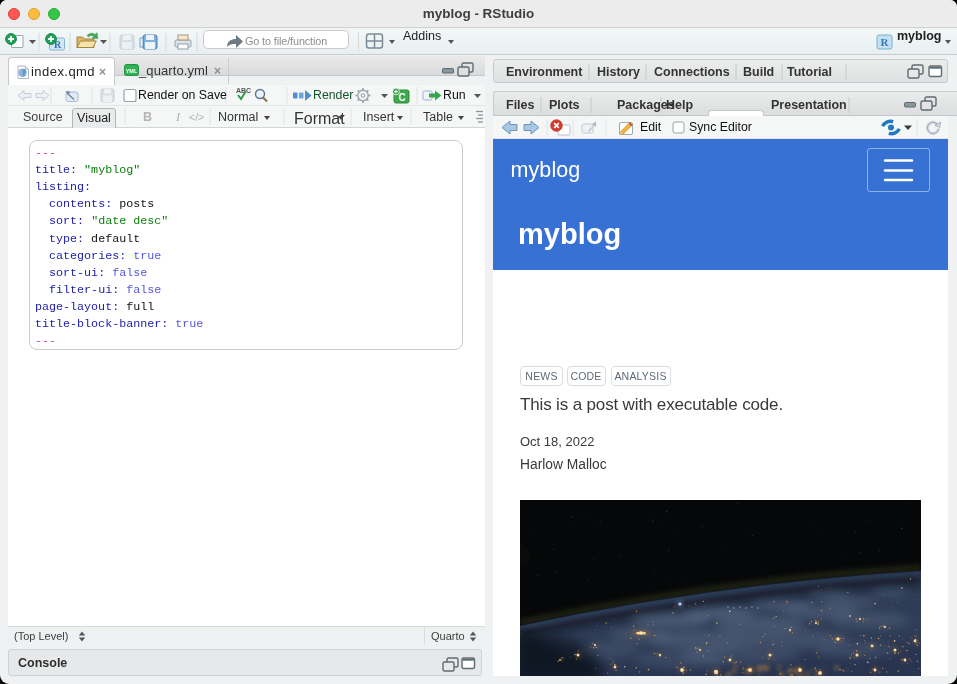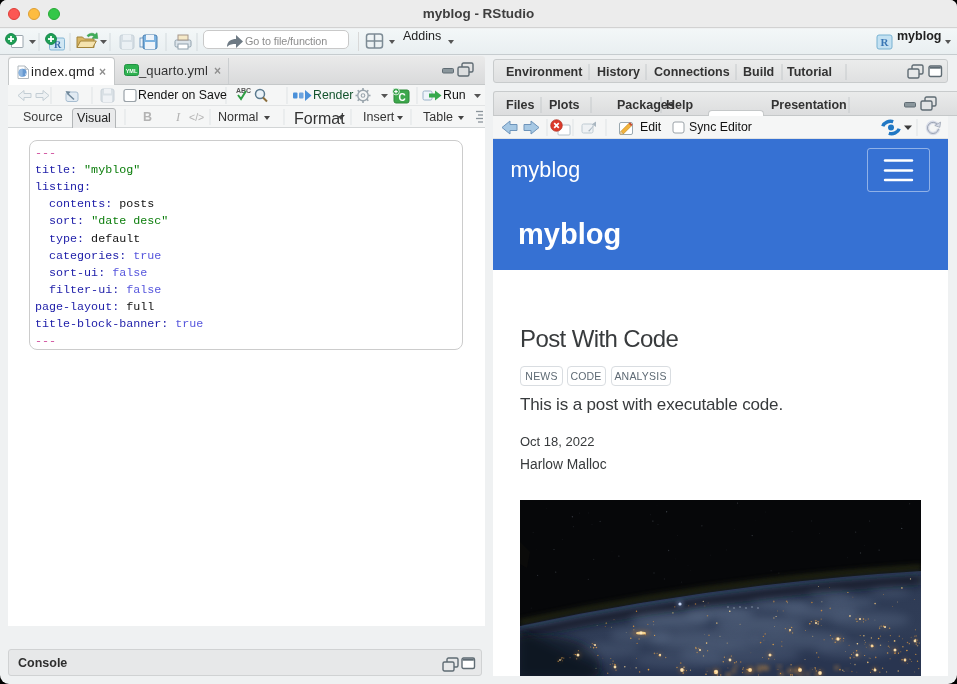--- a/index.html
+++ b/index.html
@@ -13,21 +13,21 @@
 #toolbar{position:absolute;left:0;top:29px;width:957px;height:26px;background:linear-gradient(#f3f7f8,#e9eff1);border-bottom:1px solid #c6cccf;}
 .sep{position:absolute;top:3px;width:1px;height:19px;background:#d8d8d8;}
 .caret{position:absolute;width:0;height:0;border-left:3.5px solid transparent;border-right:3.5px solid transparent;border-top:4px solid #555;}
 #gotobox{position:absolute;left:203px;top:1px;width:146px;height:19px;background:#fff;border:1px solid #c9c9c9;border-radius:5px;}
 #gotobox span{position:absolute;left:41px;top:3.5px;font-size:10.8px;color:#8d8d8d;letter-spacing:-0.1px;}
 .tbtext{position:absolute;top:0;font-size:12.5px;color:#222;}
 .tabtxt{font-weight:bold;color:#333;font-size:12.5px;}
 
 .wico{position:absolute;}
 
-#ltabbar{position:absolute;left:8px;top:56px;width:477px;height:29px;background:linear-gradient(#eaeaea,#d9dadb);border-bottom:1px solid #c5c8c9;border-radius:3px 3px 0 0;}
+#ltabbar{position:absolute;left:8px;top:56px;width:477px;height:20px;background:linear-gradient(#eaeaea,#d9dadb);border-bottom:1px solid #c5c8c9;border-radius:3px 3px 0 0;}
 #ltab1{position:absolute;left:0px;top:1px;width:107px;height:28.5px;background:#fff;border:1px solid #c5c8c9;border-bottom:0;border-radius:4px 4px 0 0;}
 #ltab1 .txt,#ltab2 .txt{position:absolute;top:5.5px;font-size:13px;letter-spacing:0.1px;color:#1f1f1f;}
 .tabx{position:absolute;top:7px;font-size:12px;color:#8f8f8f;font-weight:bold;}
 #ltoolbar1{position:absolute;left:8px;top:85px;width:477px;height:21px;background:#f5f6f6;border-bottom:1px solid #e2e4e5;}
 #ltoolbar2{position:absolute;left:8px;top:106px;width:477px;height:22px;background:#f5f6f6;border-bottom:1px solid #d2d5d6;}
 #editor{position:absolute;left:8px;top:128px;width:477px;height:498px;background:#fff;}
 #codebox{position:absolute;left:21px;top:12px;width:434px;height:210px;border:1px solid #ccc;border-radius:8px;}
 #code{position:absolute;left:27px;top:17.1px;font-family:"Liberation Mono",monospace;font-size:11.7px;line-height:17.1px;white-space:pre;color:#111;}
 .k{color:#1c1ca8;}.s{color:#0b7d0b;}.b{color:#5656dd;}.m{color:#cf4a9b;}
 #lstatus{position:absolute;left:8px;top:626px;width:477px;height:15.5px;background:#eef1f2;border-top:1px solid #d9dcdd;font-size:11px;color:#3d3d3d;}
@@ -270,20 +270,33 @@
   <span class="k">contents:</span> posts
   <span class="k">sort:</span> <span class="s">"date desc"</span>
   <span class="k">type:</span> default
   <span class="k">categories:</span> <span class="b">true</span>
   <span class="k">sort-ui:</span> <span class="b">false</span>
   <span class="k">filter-ui:</span> <span class="b">false</span>
 <span class="k">page-layout:</span> full
 <span class="k">title-block-banner:</span> <span class="b">true</span>
 <span class="m">---</span></div>
   </div>
+  <div id="lstatus">
+    <span class="abs" style="left:6px;top:3px;">(Top Level)</span>
+    <svg class="abs" style="left:70px;top:3.5px;" width="8" height="11">
+        <path d="M4 0.5 l3.2 4 h-6.4 z" fill="#555"></path>
+        <path d="M4 10.5 l3.2 -4 h-6.4 z" fill="#555"></path>
+      </svg>
+    <div class="abs" style="left:416px;top:0;width:1px;height:17px;background:#d9dcdd;"></div>
+    <span class="abs" style="left:423px;top:3px;">Quarto</span>
+    <svg class="abs" style="left:461px;top:3.5px;" width="8" height="11">
+        <path d="M4 0.5 l3.2 4 h-6.4 z" fill="#555"></path>
+        <path d="M4 10.5 l3.2 -4 h-6.4 z" fill="#555"></path>
+      </svg>
+  </div>
   <div id="consolebar">
     <span>Console</span>
     <svg class="wico" style="left:433px;top:7px;" width="17" height="15">
         <rect x="5" y="1" width="11" height="9" rx="1.5" fill="none" stroke="#5f6b73" stroke-width="1.4"></rect>
         <rect x="1" y="5" width="11" height="9" rx="1.5" fill="#e7e8e9" stroke="#5f6b73" stroke-width="1.4"></rect>
       </svg>
     <svg class="wico" style="left:452px;top:7px;" width="15" height="13">
         <rect x="1" y="1" width="12.5" height="10.5" rx="1.5" fill="#fff" stroke="#5f6b73" stroke-width="1.4"></rect>
         <rect x="1.7" y="1.7" width="11.1" height="2" fill="#5f6b73"></rect>
       </svg>
@@ -389,21 +402,20 @@
             <g stroke="#fff" stroke-width="2.4" stroke-linecap="round">
               <line x1="17" y1="11.5" x2="44" y2="11.5"></line>
               <line x1="17" y1="21.5" x2="44" y2="21.5"></line>
               <line x1="17" y1="31" x2="44" y2="31"></line>
             </g>
           </svg></div>
     </div>
     <div id="bbanner">
         <span id="btitle">myblog</span>
       </div>
-    <span id="posttitle">Post With Code</span>
     <div class="pill" style="left:27px;width:43px;">NEWS</div>
     <div class="pill" style="left:73.5px;width:39px;">CODE</div>
     <div class="pill" style="left:117.5px;width:60px;">ANALYSIS</div>
     <span id="desc">This is a post with executable code.</span>
     <span id="pdate">Oct 18, 2022</span>
     <span id="pauthor">Harlow Malloc</span>
     <div id="earth"><svg width="401" height="176" viewBox="0 0 401 176">
           <defs>
             <linearGradient id="eg" x1="0" y1="0" x2="0.25" y2="1">
               <stop offset="0" stop-color="#1a2334"></stop>

